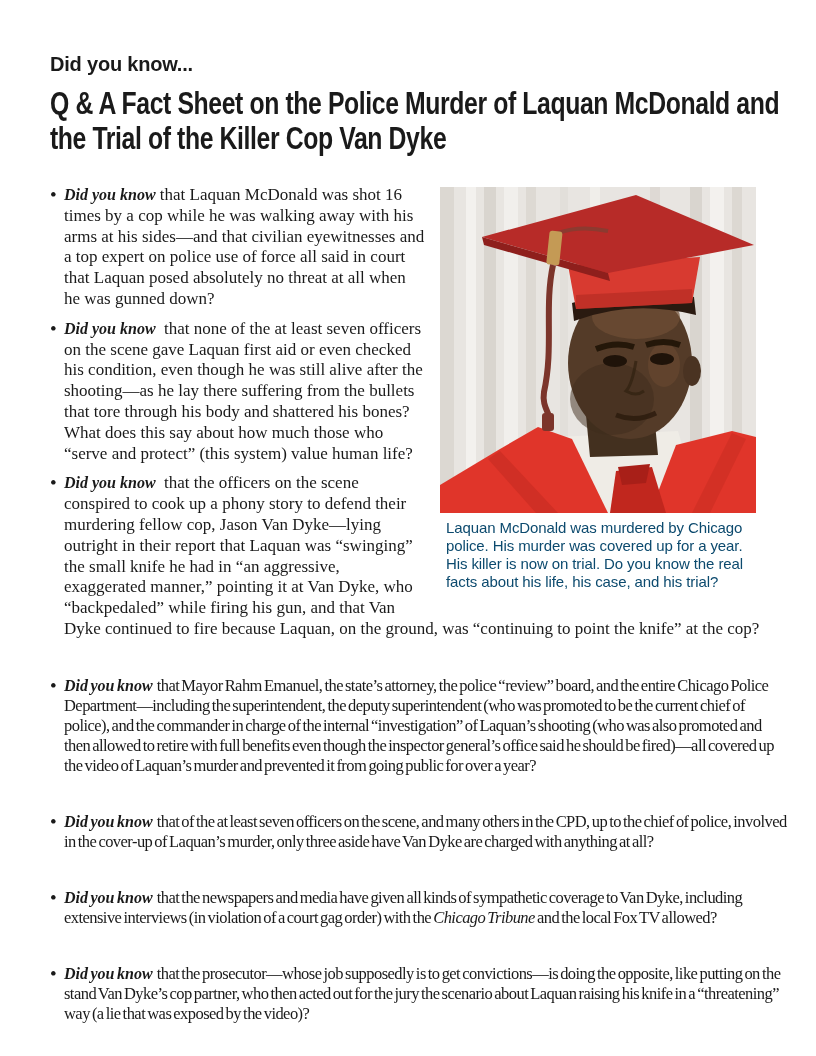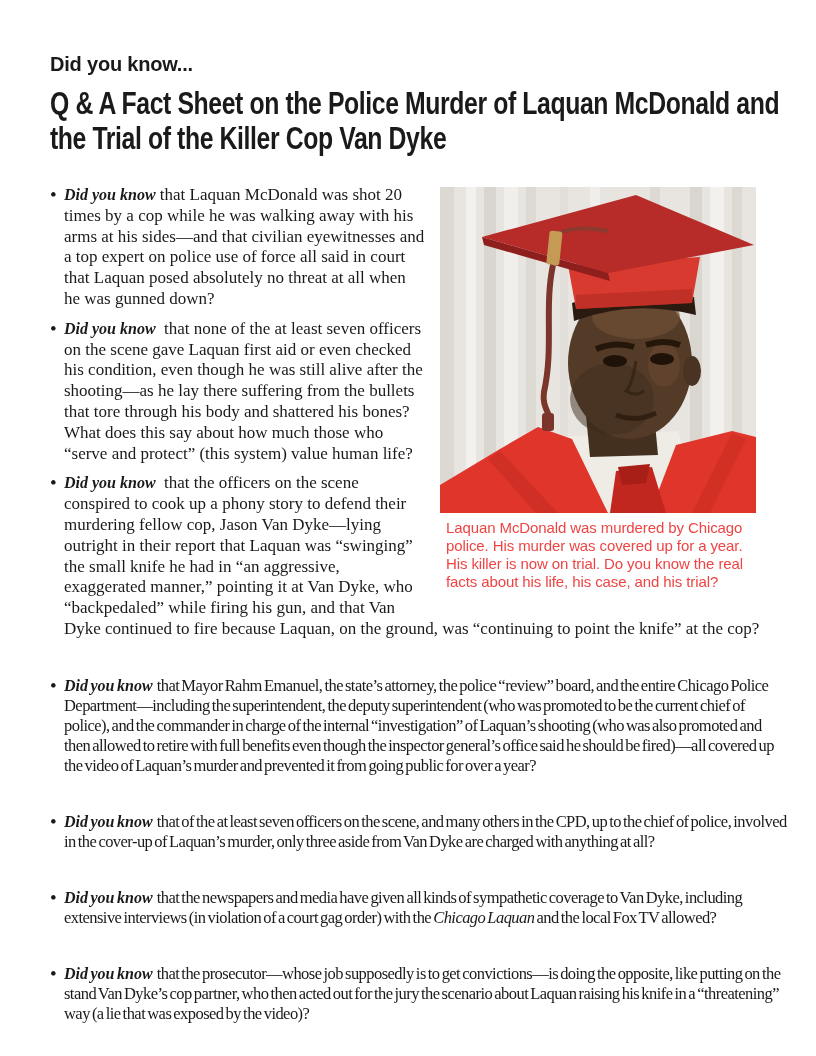--- a/index.html
+++ b/index.html
@@ -39,21 +39,21 @@
     padding: 0;
   }
   figure.photo-fig svg { display: block; }
   figcaption.photo-caption {
     margin-top: 6px;
     padding-left: 6px;
     font-family: "Liberation Sans", "DejaVu Sans", sans-serif;
     font-size: 15px;
     line-height: 18px;
     letter-spacing: -0.1px;
-    color: #ef4444;
+    color: #0c4a6e;
   }
   ul.facts { list-style: none; margin: 0; padding: 0; }
   ul.facts li {
     position: relative;
     padding-left: 14px;
     font-size: 17px;
     line-height: 20.8px;
     margin-bottom: 9px;
   }
   ul.facts li::before {
@@ -153,22 +153,22 @@
         <path d="M118,46 Q140,38 168,44" stroke="#8c3a30" stroke-width="4" fill="none"></path>
         <rect x="108" y="44" width="13" height="34" rx="3" fill="#c49a55" transform="rotate(6 114 60)"></rect>
         <path d="M113,78 C104,120 114,160 104,205 C102,218 108,224 110,232" stroke="#7c352b" stroke-width="6" fill="none"></path>
         <rect x="102" y="226" width="12" height="18" rx="3" fill="#7c352b"></rect>
       </g>
     </svg>
     <figcaption class="photo-caption">Laquan McDonald was murdered by Chicago police. His murder was covered up for a year. His killer is now on trial. Do you know the real facts about his life, his case, and his trial?</figcaption>
   </figure>
 
   <ul class="facts">
-    <li><span class="lead">Did you know</span> <span>that Laquan McDonald was shot 20 times by a cop while he was walking away with his arms at his sides—and that civilian eyewitnesses and a top expert on police use of force all said in court that Laquan posed absolutely no threat at all when he was gunned down?</span></li>
+    <li><span class="lead">Did you know</span> <span>that Laquan McDonald was shot 16 times by a cop while he was walking away with his arms at his sides—and that civilian eyewitnesses and a top expert on police use of force all said in court that Laquan posed absolutely no threat at all when he was gunned down?</span></li>
     <li><span class="lead">Did you know</span>&nbsp; <span>that none of the at least seven officers on the scene gave Laquan first aid or even checked his condition, even though he was still alive after the shooting—as he lay there suffering from the bullets that tore through his body and shattered his bones? What does this say about how much those who “serve and protect” (this system) value human life?</span></li>
     <li><span class="lead">Did you know</span>&nbsp; <span>that the officers on the scene conspired to cook up a phony story to defend their murdering fellow cop, Jason Van Dyke—lying outright in their report that Laquan was “swinging” the small knife he had in “an aggressive, exaggerated manner,” pointing it at Van Dyke, who “backpedaled” while firing his gun, and that Van Dyke continued to fire because Laquan, on the ground, was “continuing to point the knife” at the cop?</span></li>
     <li class="condensed"><span class="lead">Did you know</span>&nbsp; <span>that Mayor Rahm Emanuel, the state’s attorney, the police “review” board, and the entire Chicago Police Department—including the superintendent, the deputy superintendent (who was promoted to be the current chief of police), and the commander in charge of the internal “investigation” of Laquan’s shooting (who was also promoted and then allowed to retire with full benefits even though the inspector general’s office said he should be fired)—all covered up the video of Laquan’s murder and prevented it from going public for over a year?</span></li>
-    <li class="condensed"><span class="lead">Did you know</span>&nbsp; <span>that of the at least seven officers on the scene, and many others in the CPD, up to the chief of police, involved in the cover-up of Laquan’s murder, only three aside from Van Dyke are charged with anything at all?</span></li>
-    <li class="condensed"><span class="lead">Did you know</span>&nbsp; <span>that the newspapers and media have given all kinds of sympathetic coverage to Van Dyke, including extensive interviews (in violation of a court gag order) with the </span><i>Chicago Laquan</i><span> and the local Fox TV allowed?</span></li>
+    <li class="condensed"><span class="lead">Did you know</span>&nbsp; <span>that of the at least seven officers on the scene, and many others in the CPD, up to the chief of police, involved in the cover-up of Laquan’s murder, only three aside have Van Dyke are charged with anything at all?</span></li>
+    <li class="condensed"><span class="lead">Did you know</span>&nbsp; <span>that the newspapers and media have given all kinds of sympathetic coverage to Van Dyke, including extensive interviews (in violation of a court gag order) with the </span><i>Chicago Tribune</i><span> and the local Fox TV allowed?</span></li>
     <li class="condensed"><span class="lead">Did you know</span>&nbsp; <span>that the prosecutor—whose job supposedly is to get convictions—is doing the opposite, like putting on the stand Van Dyke’s cop partner, who then acted out for the jury the scenario about Laquan raising his knife in a “threatening” way (a lie that was exposed by the video)?</span></li>
   </ul>
 
 </main>
 
 </body></html>

